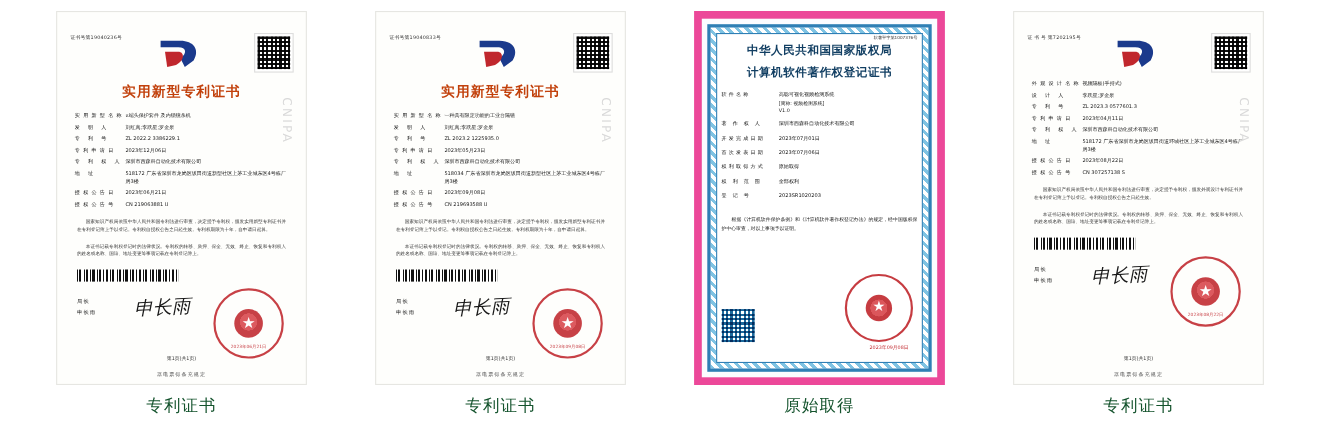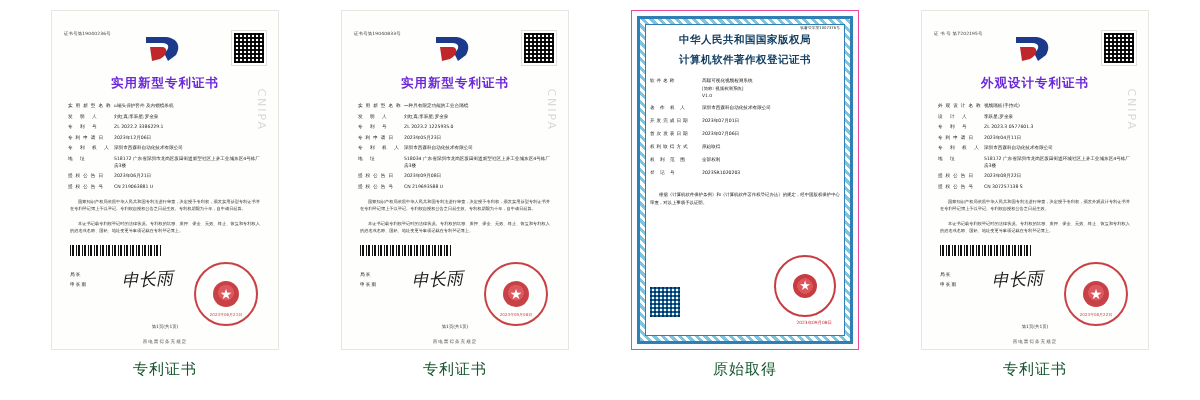--- a/index.html
+++ b/index.html
@@ -76,21 +76,21 @@
       repeating-linear-gradient(0deg, #111 0 2px, #fff 2px 4px),
       repeating-linear-gradient(90deg, #111 0 2px, #fff 2px 4px);
     background-blend-mode: multiply;
     border: 2px solid #fff;
     outline: 1px solid #ddd;
   }
   .patent .title {
     text-align: center;
     font-size: 12.5px;
     font-weight: bold;
-    color: #6d28d9;
+    color: #c2410c;
     letter-spacing: 1px;
     margin: 2px 0 10px 0;
   }
   .rows { margin: 0 4px; }
   .row {
     display: flex;
     font-size: 4.6px;
     line-height: 7px;
     color: #222;
     margin-bottom: 3.5px;
@@ -202,21 +202,21 @@
     font-size: 11px;
     color: #d9d9d9;
     letter-spacing: 2px;
     transform: rotate(90deg);
     transform-origin: right top;
   }
 
   
   .copyright {
     background: #fbfcff;
-    border: 1px solid #ec4899;
+    border: 7px solid #ec4899;
     padding: 0;
   }
   .orn-outer {
     position: absolute;
     inset: 5px;
     border: 3px solid #2f7fb5;
     background:
       repeating-linear-gradient(45deg, #7fc3e3 0 3px, #ffffff 3px 6px);
   }
   .orn-inner {
@@ -505,21 +505,20 @@
       <div class="patent-head">
         <div class="serial">证 书 号 第7202195号</div>
         <div class="logo-mark">
           <svg viewBox="0 0 46 30" width="46" height="30">
             <path d="M4 4 L22 4 C34 4 40 12 34 22 L26 28 L22 20 C28 16 28 10 20 10 L4 10 Z" fill="#1b3a8c"></path>
             <path d="M8 14 L20 14 C26 14 26 22 18 26 L10 28 Z" fill="#c0272d"></path>
           </svg>
         </div>
         <div class="qr"></div>
       </div>
-      <div class="title">外观设计专利证书</div>
       <div class="rows">
         <div class="row">
             <div class="k">外观设计名称</div>
             <div class="v">视频隔板(手持式)</div>
           </div>
         <div class="row">
             <div class="k">设 计 人</div>
             <div class="v">李跃星;罗金泉</div>
           </div>
         <div class="row">

